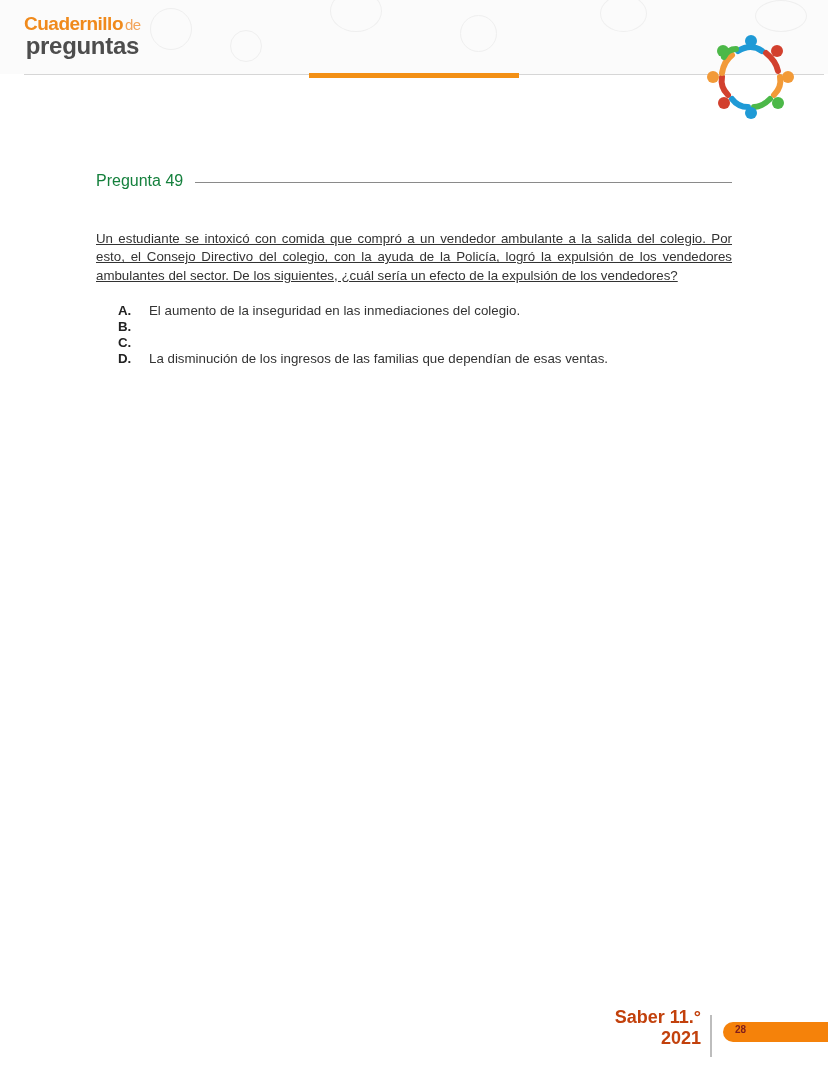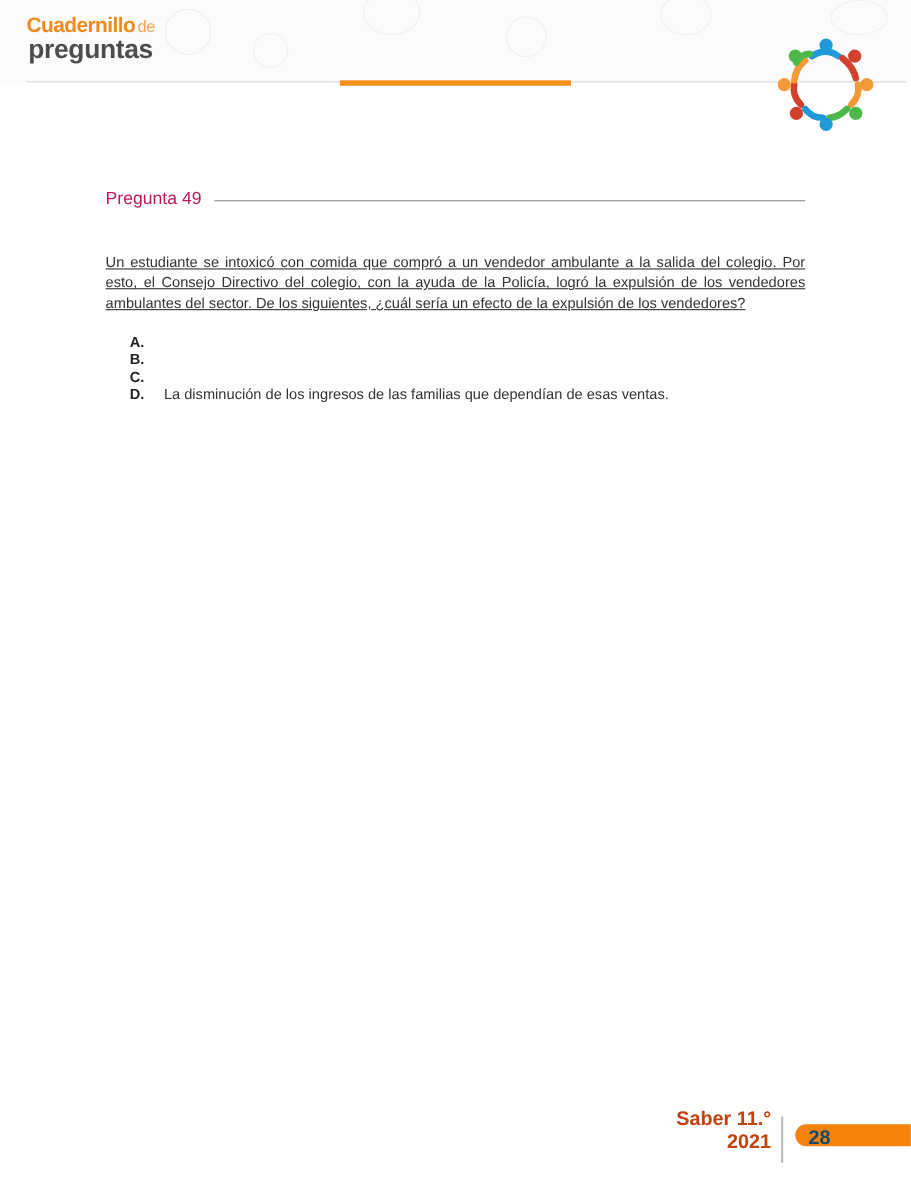--- a/index.html
+++ b/index.html
@@ -8,31 +8,31 @@
   .doodle { position:absolute; border:1.5px solid #efefef; border-radius:50%; }
   .brand { position:absolute; left:24px; top:14px; line-height:1; }
   .brand-top { font-size:19px; font-weight:bold; color:#f08a1c; letter-spacing:-0.5px; }
   .brand-de { font-size:15px; color:#f3a55a; font-weight:normal; margin-left:2px; }
   .brand-bottom { font-size:24px; font-weight:bold; color:#4d4d4d; letter-spacing:-0.3px; margin-top:1px;text-align:center; }
   .header-rule { position:absolute; left:24px; top:74px; width:800px; height:1px; background:#d6d6d6; }
   .header-accent { position:absolute; left:309px; top:73px; width:210px; height:5px; background:#f39015; }
   .logo { position:absolute; left:704px; top:33px; width:94px; height:88px; }
   .question { position:absolute; left:96px; top:172px; width:636px; }
   .q-title-row { display:flex; align-items:center; }
-  .q-title { font-size:16px; color:#be185d; white-space:nowrap; }
+  .q-title { font-size:16px; color:#15803d; white-space:nowrap; }
   .q-title-rule { flex:1; height:1px; background:#8a8a8a; margin-left:12px; margin-top:2px; }
   .q-stem { margin-top:40px; font-size:13.3px; line-height:18.4px; color:#333333; text-align:justify; text-align-last:left;text-decoration:underline; }
   .options { margin-top:18px; padding-left:22px; }
   .option { display:flex; font-size:13.3px; line-height:16px; color:#333333; }
   .opt-letter { width:31px; font-weight:bold; color:#222; }
   .footer { position:absolute; left:600px; top:1005px; width:228px; height:50px; }
   .footer-text { position:absolute; right:127px; top:2px; text-align:right; font-size:18px; font-weight:bold; color:#c2410c; line-height:21px; }
   .footer-sep { position:absolute; left:110px; top:10px; width:2px; height:42px; background:#bdbdbd; }
   .page-badge { position:absolute; left:123px; top:17px; width:105px; height:20px; background:#f5820a; border-radius:10px 0 0 10px; }
-  .page-num { position:absolute; left:12px; top:2px; font-size:18px; font-weight:bold; color:#0c4a6e; }
+  .page-num { position:absolute; left:12px; top:2px; font-size:10px; font-weight:bold; color:#7f1d1d; }
 </style>
 </head>
 <body>
 
 <div class="header-bg">
   <div class="doodle" style="left:150px;top:8px;width:40px;height:40px;"></div>
   <div class="doodle" style="left:230px;top:30px;width:30px;height:30px;"></div>
   <div class="doodle" style="left:330px;top:-10px;width:50px;height:40px;"></div>
   <div class="doodle" style="left:460px;top:15px;width:35px;height:35px;"></div>
   <div class="doodle" style="left:600px;top:-5px;width:45px;height:35px;"></div>
@@ -70,20 +70,21 @@
 
 <div class="question">
   <div class="q-title-row">
     <span class="q-title">Pregunta 49</span>
     <div class="q-title-rule"></div>
   </div>
   <div class="q-stem">Un estudiante se intoxicó con comida que compró a un vendedor ambulante a la salida del colegio. Por esto, el Consejo Directivo del colegio, con la ayuda de la Policía, logró la expulsión de los vendedores ambulantes del sector. De los siguientes, ¿cuál sería un efecto de la expulsión de los vendedores?</div>
   <div class="options">
     <div class="option">
       <span class="opt-letter">A.</span>
+      <span>El aumento de la inseguridad en las inmediaciones del colegio.</span>
     </div>
     <div class="option">
       <span class="opt-letter">B.</span>
     </div>
     <div class="option">
       <span class="opt-letter">C.</span>
     </div>
     <div class="option">
       <span class="opt-letter">D.</span>
       <span>La disminución de los ingresos de las familias que dependían de esas ventas.</span>

